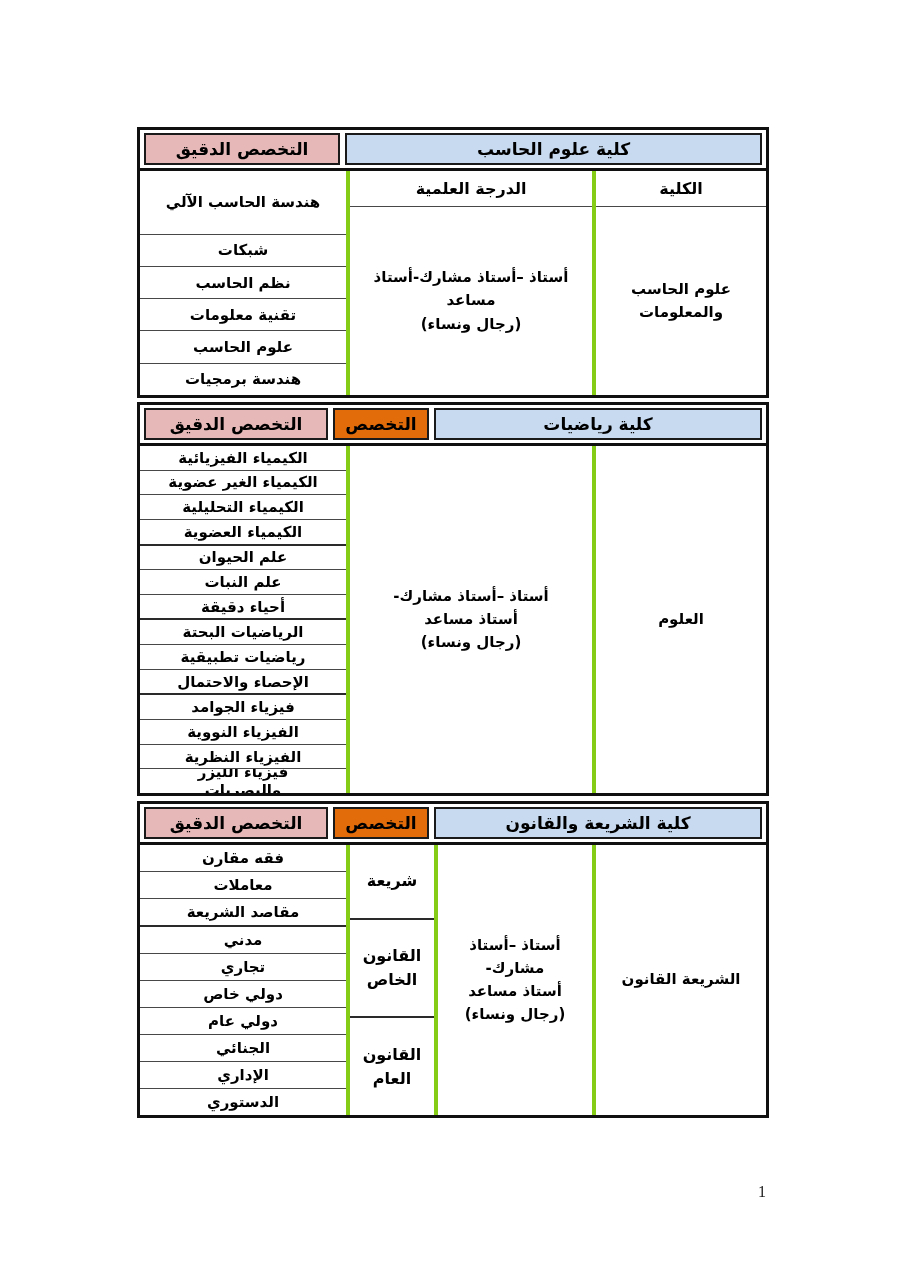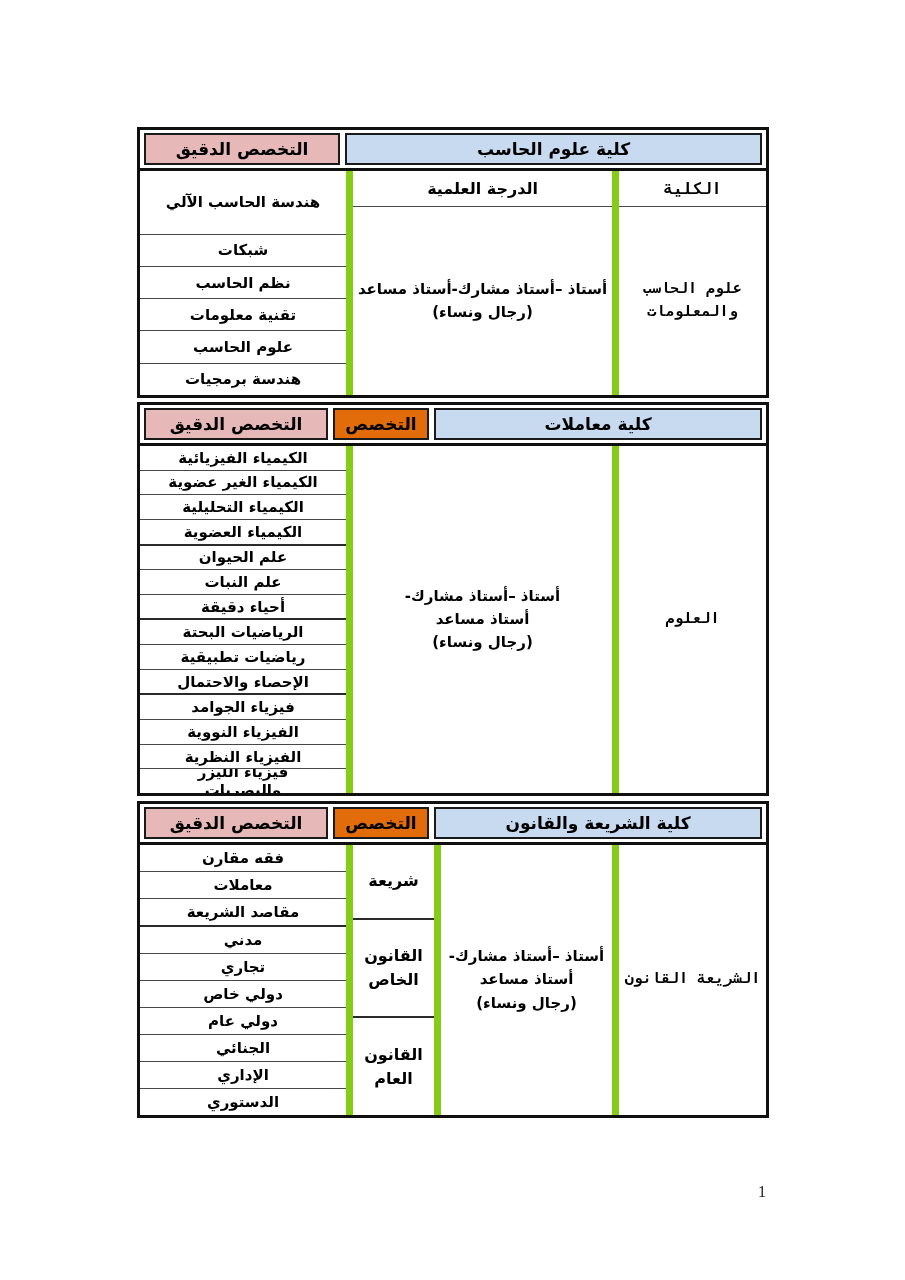--- a/index.html
+++ b/index.html
@@ -31,22 +31,22 @@
   .hdr.blue   { background:var(--blue); }
   .hdr.pink   { background:var(--pink); flex:1; }
   .hdr.orange { background:var(--orange); }
   .w-b1 { width:417px; } 
   .w-b2 { width:328px; } 
   .w-sp { width:96px; }  
 
   
   .tbody { display:flex; direction:rtl; flex:1; min-height:0; }
   .col { display:flex; flex-direction:column; min-width:0; }
-  .col:not(:last-child) { border-left:7px solid #84cc16; }
-  .c-college { width:154px;font-family:Liberation Mono, monospace; }
+  .col:not(:last-child) { border-left:4px solid #84cc16; }
+  .c-college { width:174px; }
   .c-degree  { flex:1; }
   .c-spec    { width:88px; }
   .c-detail  { width:206px; }
 
   .subhdr {
     height:36px; flex:0 0 auto; border-bottom:1px solid #474747;
     display:flex; align-items:center; justify-content:center; font-size:16px;
   }
   .bigcell {
     flex:1; display:flex; align-items:center; justify-content:center;
@@ -102,21 +102,21 @@
         <div class="cell">نظم الحاسب</div>
         <div class="cell">تقنية معلومات</div>
         <div class="cell">علوم الحاسب</div>
         <div class="cell">هندسة برمجيات</div>
       </div>
     </div>
   </div>
 
   <div class="tbl t2">
     <div class="hdr-row">
-      <div class="hdr blue w-b2">كلية معاملات</div>
+      <div class="hdr blue w-b2">كلية رياضيات</div>
       <div class="hdr orange w-sp">التخصص</div>
       <div class="hdr pink">التخصص الدقيق</div>
     </div>
     <div class="tbody">
       <div class="col c-college">
         <div class="bigcell">العلوم</div>
       </div>
       <div class="col c-degree">
         <div class="bigcell">أستاذ –أستاذ مشارك-
 أستاذ مساعد

